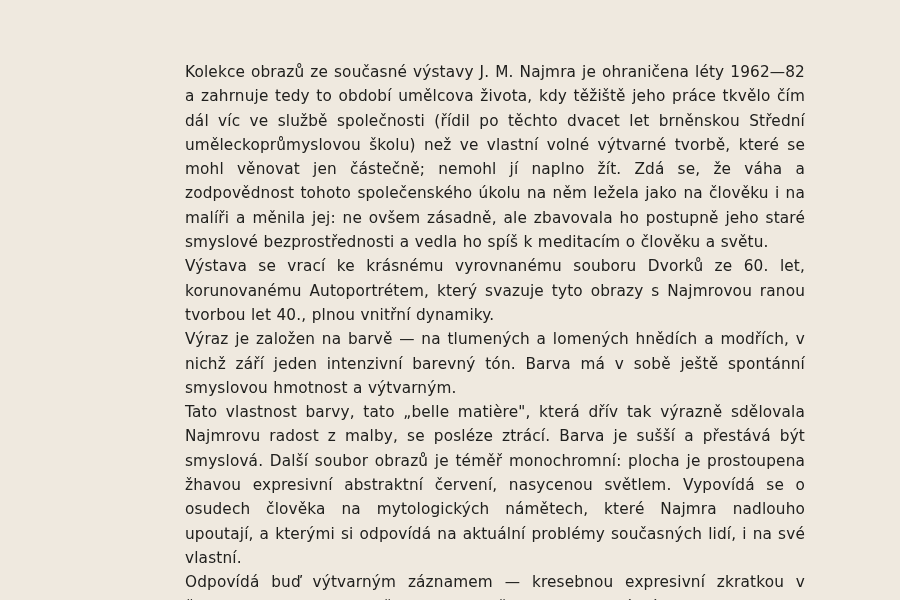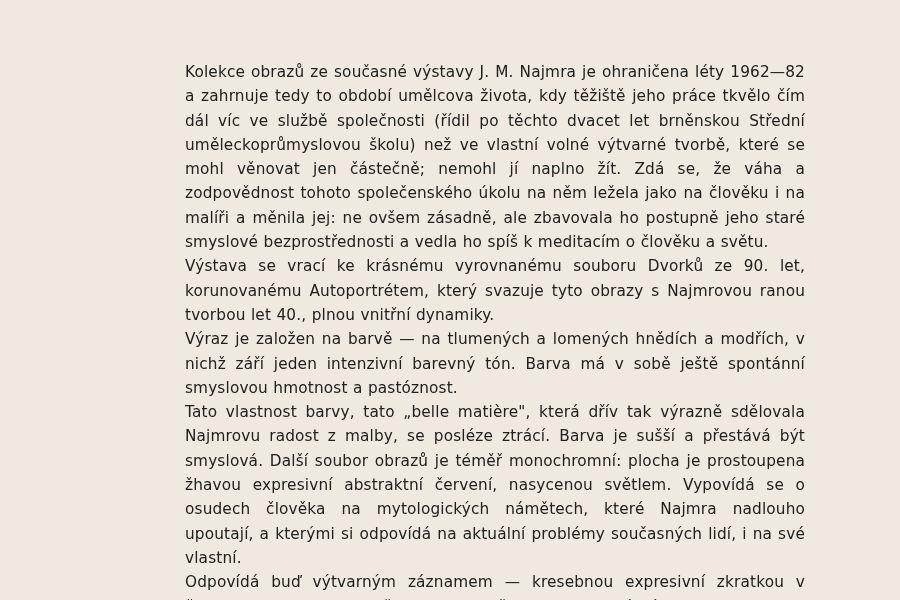--- a/index.html
+++ b/index.html
@@ -41,18 +41,18 @@
   .para:last-child {
     margin-bottom: 0;
   }
 </style>
 </head>
 <body>
 
 <div class="page">
   <div class="text-column">
     <p class="para">Kolekce obrazů ze současné výstavy J. M. Najmra je ohraničena léty 1962—82 a zahrnuje tedy to období umělcova života, kdy těžiště jeho práce tkvělo čím dál víc ve službě společnosti (řídil po těchto dvacet let brněnskou Střední uměleckoprůmyslovou školu) než ve vlastní volné výtvarné tvorbě, které se mohl věnovat jen částečně; nemohl jí naplno žít. Zdá se, že váha a zodpovědnost tohoto společenského úkolu na něm ležela jako na člověku i na malíři a měnila jej: ne ovšem zásadně, ale zbavovala ho postupně jeho staré smyslové bezprostřednosti a vedla ho spíš k meditacím o člověku a světu.</p>
-    <p class="para">Výstava se vrací ke krásnému vyrovnanému souboru Dvorků ze 90. let, korunovanému Autoportrétem, který svazuje tyto obrazy s Najmrovou ranou tvorbou let 40., plnou vnitřní dynamiky.</p>
-    <p class="para">Výraz je založen na barvě — na tlumených a lomených hnědích a modřích, v nichž září jeden intenzivní barevný tón. Barva má v sobě ještě spontánní smyslovou hmotnost a pastóznost.</p>
+    <p class="para">Výstava se vrací ke krásnému vyrovnanému souboru Dvorků ze 60. let, korunovanému Autoportrétem, který svazuje tyto obrazy s Najmrovou ranou tvorbou let 40., plnou vnitřní dynamiky.</p>
+    <p class="para">Výraz je založen na barvě — na tlumených a lomených hnědích a modřích, v nichž září jeden intenzivní barevný tón. Barva má v sobě ještě spontánní smyslovou hmotnost a výtvarným.</p>
     <p class="para">Tato vlastnost barvy, tato „belle matière", která dřív tak výrazně sdělovala Najmrovu radost z malby, se posléze ztrácí. Barva je sušší a přestává být smyslová. Další soubor obrazů je téměř monochromní: plocha je prostoupena žhavou expresivní abstraktní červení, nasycenou světlem. Vypovídá se o osudech člověka na mytologických námětech, které Najmra nadlouho upoutají, a kterými si odpovídá na aktuální problémy současných lidí, i na své vlastní.</p>
     <p class="para">Odpovídá buď výtvarným záznamem — kresebnou expresivní zkratkou v červeni plochy, kterou někdy ani nepožaduje ani nemá zájem organizovat v obraz.</p>
   </div>
 </div>
 
 </body></html>

